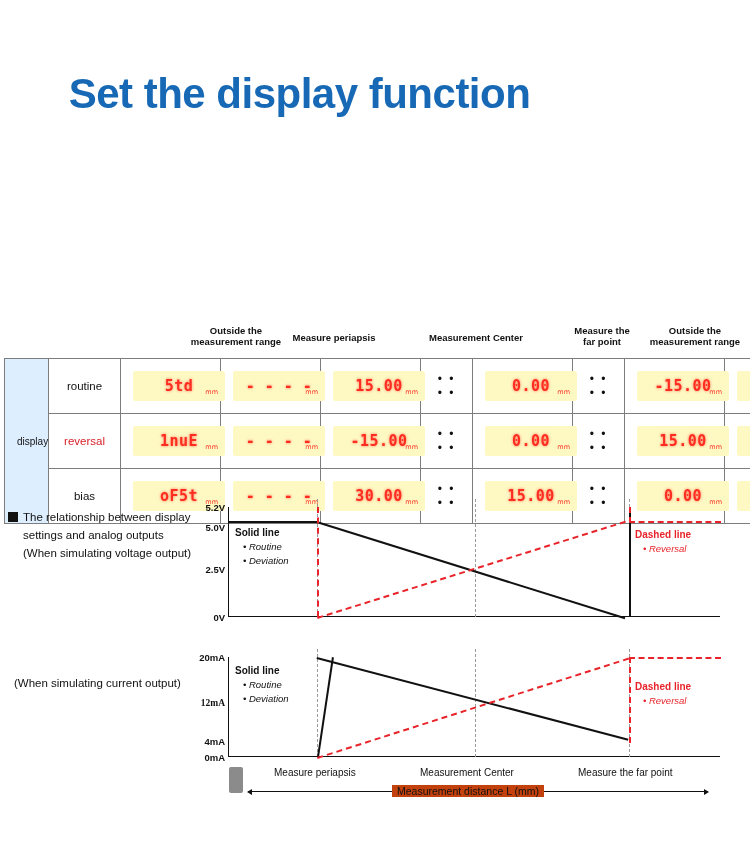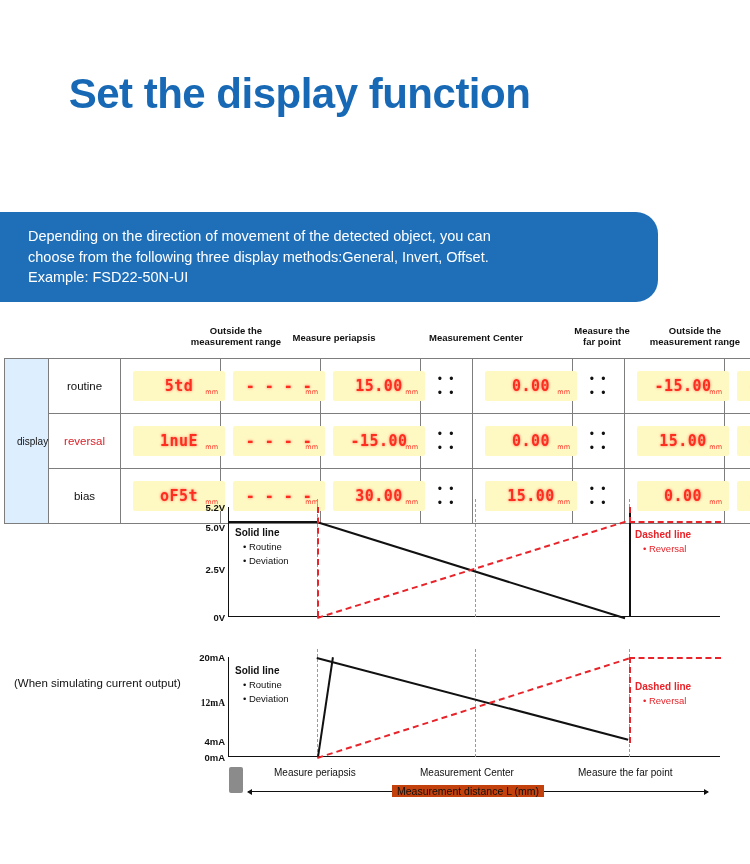--- a/index.html
+++ b/index.html
@@ -168,21 +168,21 @@
   .vdash { position: absolute; width: 0; border-left: 2.4px dashed #e8242a; }
   .vsolid { position: absolute; width: 0; border-left: 2px solid #111; }
 
   .boxnote {
     position: absolute;
     font-size: 10px;
     color: #111;
     line-height: 1.5;
     font-weight: bold;
   }
-  .boxnote .item { font-weight: normal; font-size: 9.5px; }
+  .boxnote .item { font-weight: normal; font-size: 9.5px; font-style: italic; }
   .rednote { color: #e8242a; }
 
   .xlabels {
     position: absolute;
     font-size: 10px;
     color: #111;
   }
   .axis-caption {
     position: absolute;
     font-size: 10.5px;
@@ -216,25 +216,20 @@
     border-radius: 2px;
   }
 </style>
 </head>
 <body>
 
 <div class="page">
 
   <div class="title">Set the display function</div>
 
-  <div class="banner">
-    <div>Depending on the direction of movement of the detected object, you can</div>
-    <div>choose from the following three display methods:General, Invert, Offset.</div>
-    <div>Example: FSD22-50N-UI</div>
-  </div>
 
   <div class="colheads">
     <div style="left:180px; top:0; width:112px; white-space:pre-line;">Outside the
 measurement range</div>
     <div style="left:284px; top:7px; width:100px;">Measure periapsis</div>
     <div style="left:414px; top:7px; width:124px;">Measurement Center</div>
     <div style="left:560px; top:0; width:84px; white-space:pre-line;">Measure the
 far point</div>
     <div style="left:640px; top:0; width:110px; white-space:pre-line;">Outside the
 measurement range</div>
@@ -364,20 +359,25 @@
           <span class="num">- - - -</span>
 
         </div>
       </td>
     </tr>
   </tbody>
     </table>
 
   <div class="graphs">
 
+    <div class="legend-block">
+      <span class="sq"></span><span>The relationship between display</span><br>
+      <span style="margin-left:15px;">settings and analog outputs</span><br>
+      <span style="margin-left:15px;">(When simulating voltage output)</span>
+    </div>
 
     <div class="legend-sub">(When simulating current output)</div>
 
     <div class="plot" id="plot1">
       <div class="ytick" style="top:0px;">5.2V</div>
       <div class="ytick" style="top:20px;">5.0V</div>
       <div class="ytick" style="top:62px;">2.5V</div>
       <div class="ytick" style="top:110px;">0V</div>
 
       <div class="vline" style="left:88px; height:118px;"></div>

